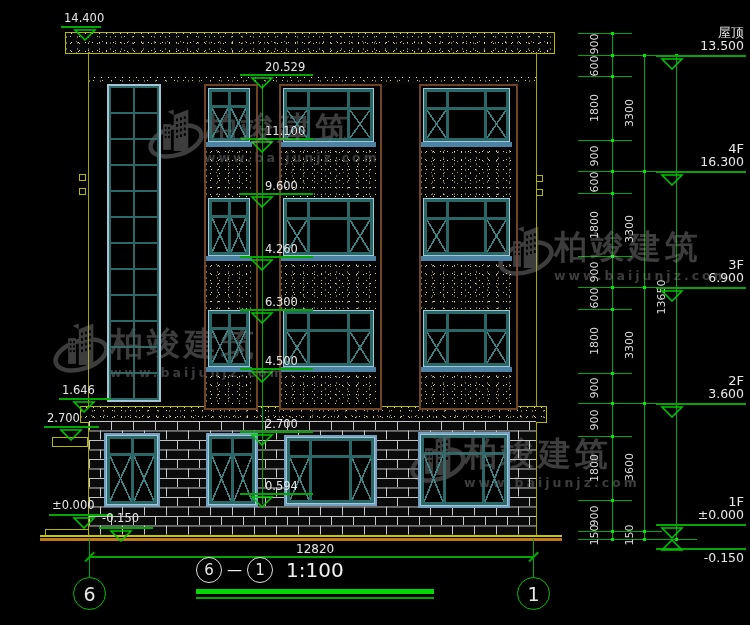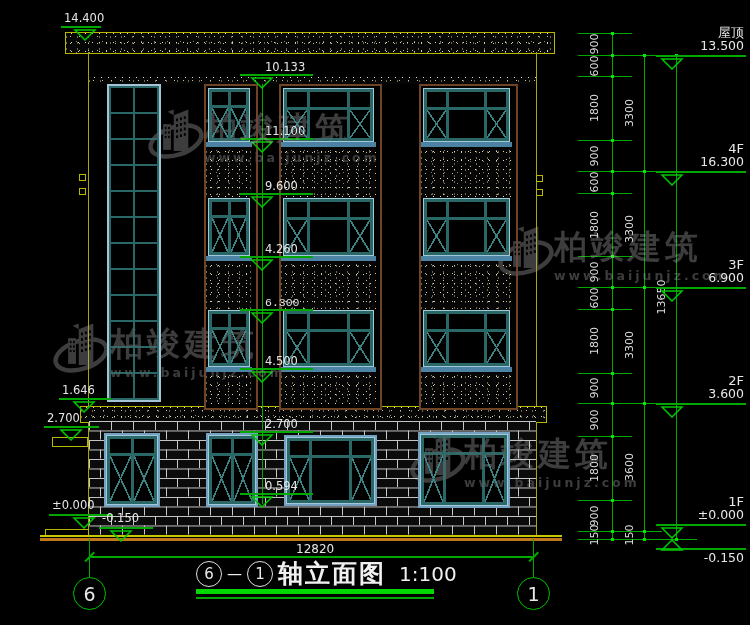--- a/index.html
+++ b/index.html
@@ -237,41 +237,41 @@
       <div class="gline" style="left: 49px; top: 514px; width: 64px; height: 1.5px;"></div>
       <div class="abs" style="left: 72px; top: 514px;"><svg width="24" height="12" viewBox="0 0 24 12">
           <path d="M2 1 H22 L12 11 Z" fill="none" stroke="#00c800" stroke-width="1.5"></path>
         </svg></div>
       <div class="mtext" style="left: 102px; top: 513px;">-0.150</div>
       <div class="gline" style="left: 99px; top: 527px; width: 54px; height: 1.5px;"></div>
       <div class="abs" style="left: 109px; top: 527px;"><svg width="24" height="12" viewBox="0 0 24 12">
           <path d="M2 1 H22 L12 11 Z" fill="none" stroke="#00c800" stroke-width="1.5"></path>
         </svg></div>
       <div class="gline" style="left: 262px; top: 84px; width: 1px; height: 420px;"></div>
-      <div class="mtext" style="left: 265px; top: 62px;">10.133</div>
+      <div class="mtext" style="left: 265px; top: 62px;">20.529</div>
       <div class="gline" style="left: 240px; top: 74px; width: 73px; height: 1.5px;"></div>
       <div class="abs" style="left: 250px; top: 74px;"><svg width="24" height="12" viewBox="0 0 24 12">
           <path d="M2 1 H22 L12 11 Z" fill="none" stroke="#00c800" stroke-width="1.5"></path>
         </svg></div>
       <div class="mtext" style="left: 265px; top: 126px;">11.100</div>
       <div class="gline" style="left: 240px; top: 138px; width: 73px; height: 1.5px;"></div>
       <div class="abs" style="left: 250px; top: 138px;"><svg width="24" height="12" viewBox="0 0 24 12">
           <path d="M2 1 H22 L12 11 Z" fill="none" stroke="#00c800" stroke-width="1.5"></path>
         </svg></div>
       <div class="mtext" style="left: 265px; top: 181px;">9.600</div>
       <div class="gline" style="left: 240px; top: 193px; width: 73px; height: 1.5px;"></div>
       <div class="abs" style="left: 250px; top: 193px;"><svg width="24" height="12" viewBox="0 0 24 12">
           <path d="M2 1 H22 L12 11 Z" fill="none" stroke="#00c800" stroke-width="1.5"></path>
         </svg></div>
       <div class="mtext" style="left: 265px; top: 244px;">4.260</div>
       <div class="gline" style="left: 240px; top: 256px; width: 73px; height: 1.5px;"></div>
       <div class="abs" style="left: 250px; top: 256px;"><svg width="24" height="12" viewBox="0 0 24 12">
           <path d="M2 1 H22 L12 11 Z" fill="none" stroke="#00c800" stroke-width="1.5"></path>
         </svg></div>
-      <div class="mtext" style="left: 265px; top: 297px; font-family: Liberation Mono, monospace;">6.300</div>
+      <div class="mtext" style="left: 265px; top: 297px;">6.300</div>
       <div class="gline" style="left: 240px; top: 309px; width: 73px; height: 1.5px;"></div>
       <div class="abs" style="left: 250px; top: 309px;"><svg width="24" height="12" viewBox="0 0 24 12">
           <path d="M2 1 H22 L12 11 Z" fill="none" stroke="#00c800" stroke-width="1.5"></path>
         </svg></div>
       <div class="mtext" style="left: 265px; top: 356px;">4.500</div>
       <div class="gline" style="left: 240px; top: 368px; width: 73px; height: 1.5px;"></div>
       <div class="abs" style="left: 250px; top: 368px;"><svg width="24" height="12" viewBox="0 0 24 12">
           <path d="M2 1 H22 L12 11 Z" fill="none" stroke="#00c800" stroke-width="1.5"></path>
         </svg></div>
       <div class="mtext" style="left: 265px; top: 419px;">2.700</div>
@@ -509,18 +509,17 @@
 
   <div class="gline" style="left:89px;top:556px;width:445px;height:1.5px;"></div>
   <div class="gline" style="left:83px;top:556px;width:13px;height:1.5px;transform:rotate(-45deg);"></div>
   <div class="gline" style="left:527px;top:556px;width:13px;height:1.5px;transform:rotate(-45deg);"></div>
   <div class="mtext" style="left:296px;top:543px;font-size:12px;">12820</div>
 
   <div id="titlebar">
     <span class="tb-bub">6</span>
     <span style="font-size:15px;">—</span>
     <span class="tb-bub">1</span>
-    <span class="tb-name">轴立面图</span>
     <span class="tb-scale">1:100</span>
   </div>
   <div class="abs" style="left:196px;top:589px;width:238px;height:5px;background:#00d800;"></div>
   <div class="abs" style="left:196px;top:597px;width:238px;height:2px;background:#00a800;"></div>
 </div>
 
 </body></html>

